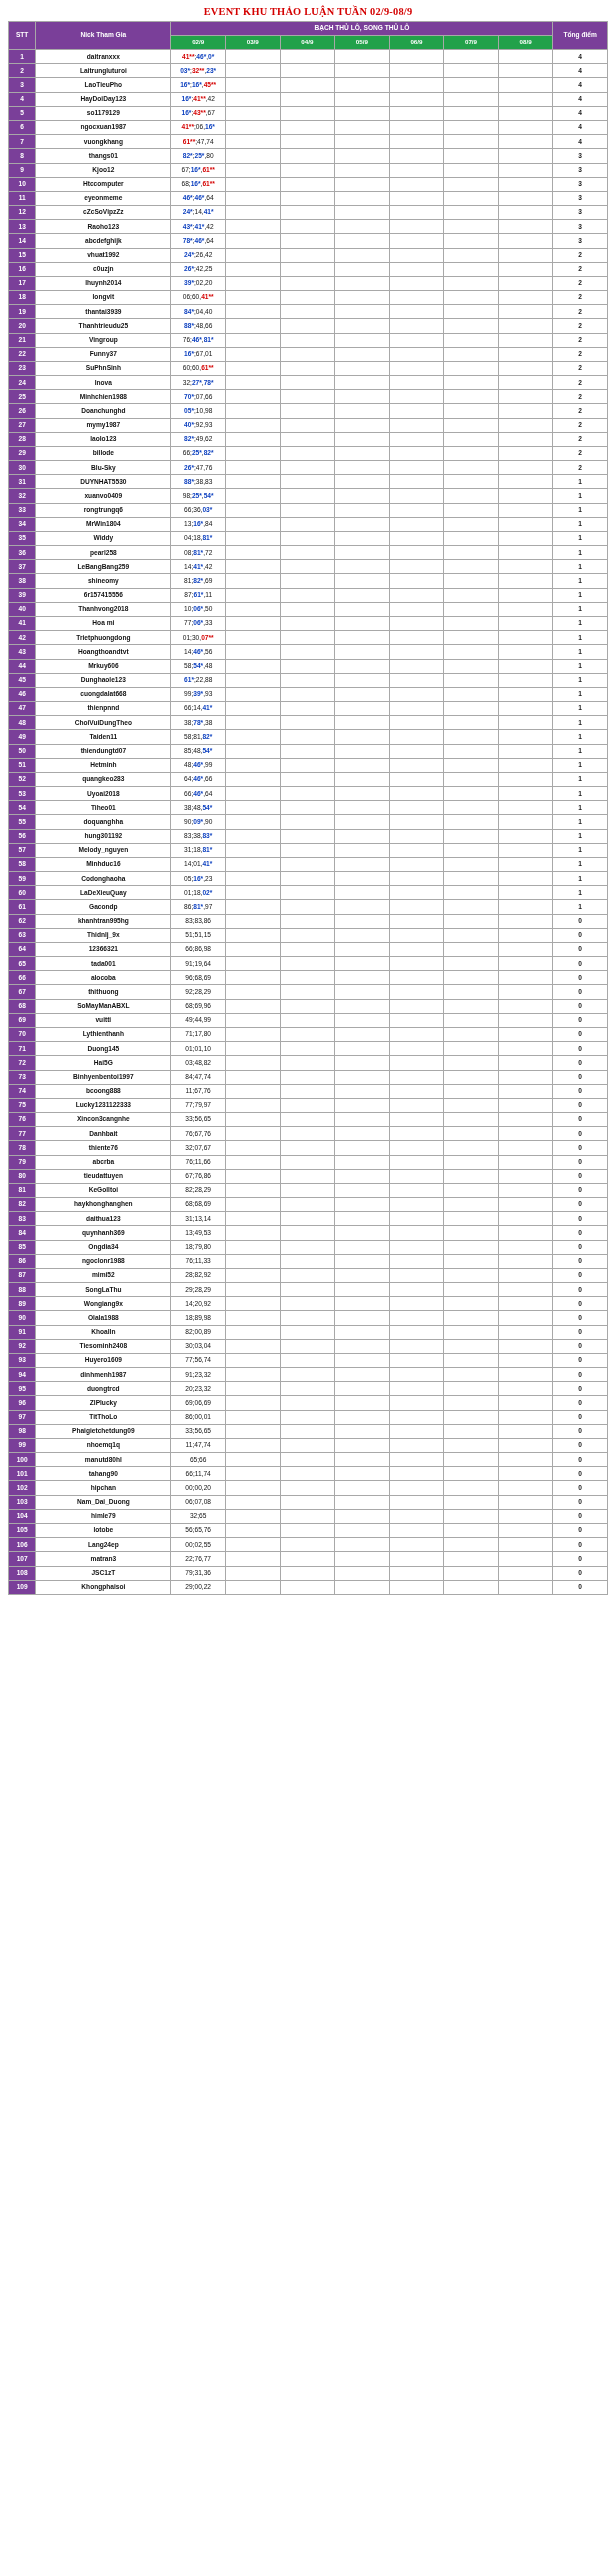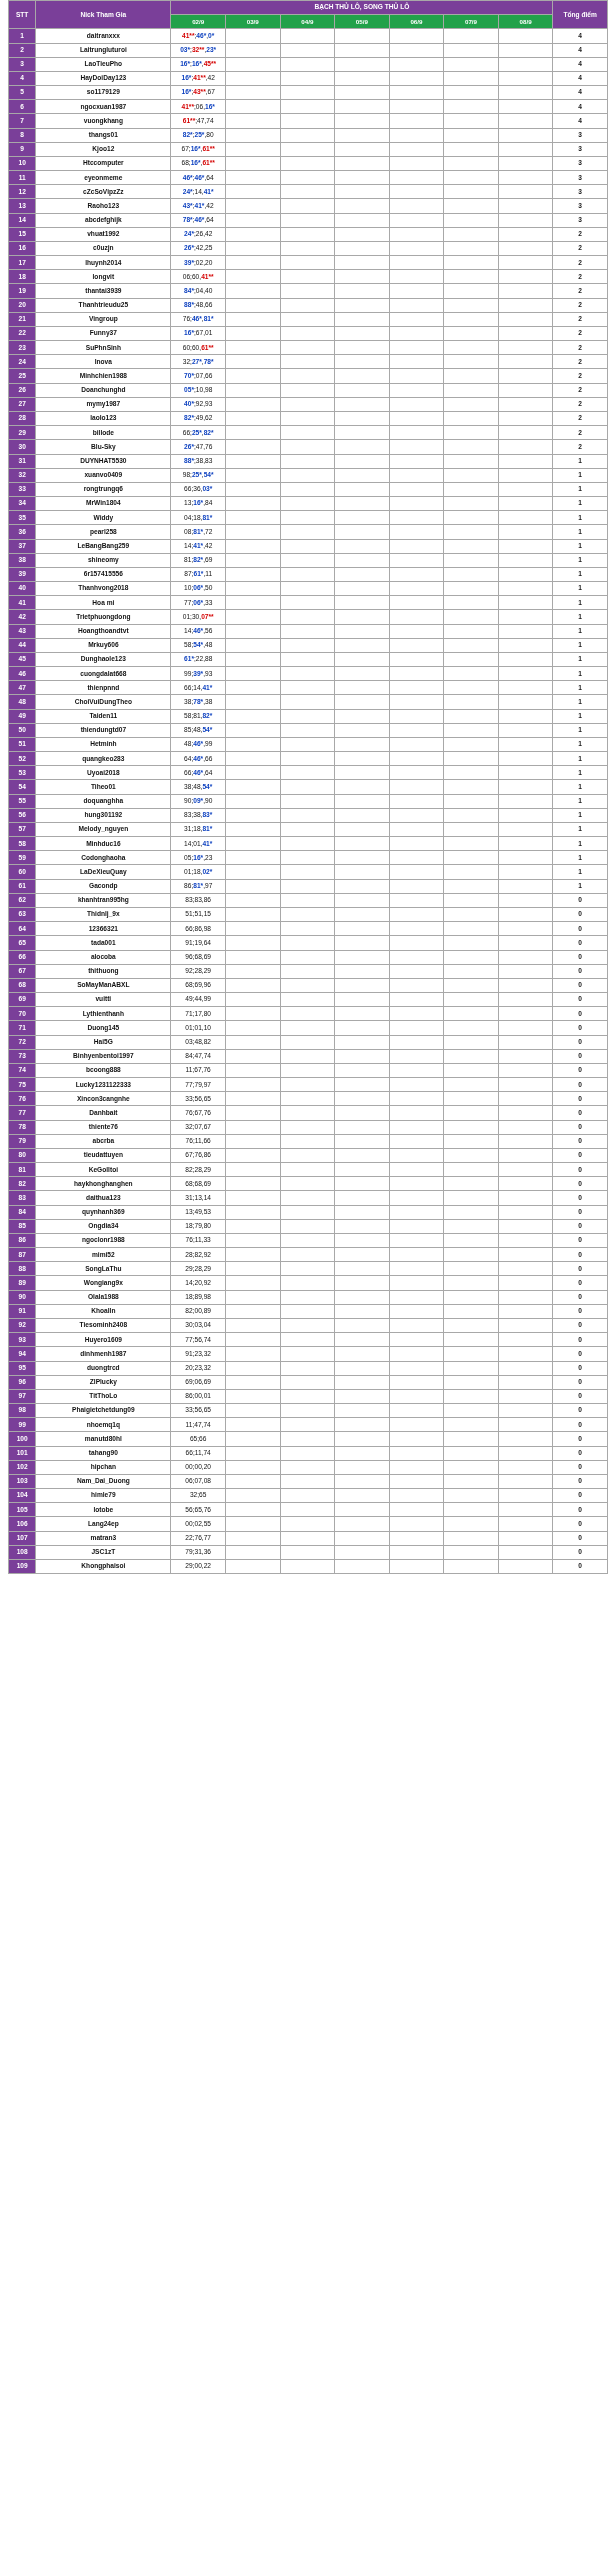--- a/index.html
+++ b/index.html
@@ -63,20 +63,21 @@
   .k{color:#111111;}
   .nick-red{color:#d40000;}
   .nick-green{color:#1f9c4d;}
   .nick-orange{color:#e08a00;}
   .nick-blue{color:#0b3fbf;}
 </style>
 </head>
 <body>
 
 <div class="page">
+  <div class="title">EVENT KHU THẢO LUẬN TUẦN 02/9-08/9</div>
 
   <table>
     <colgroup>
       <col class="col-stt">
         <col class="col-nick">
       <col class="col-day">
         <col class="col-day">
         <col class="col-day">
         <col class="col-day">
       <col class="col-day">

